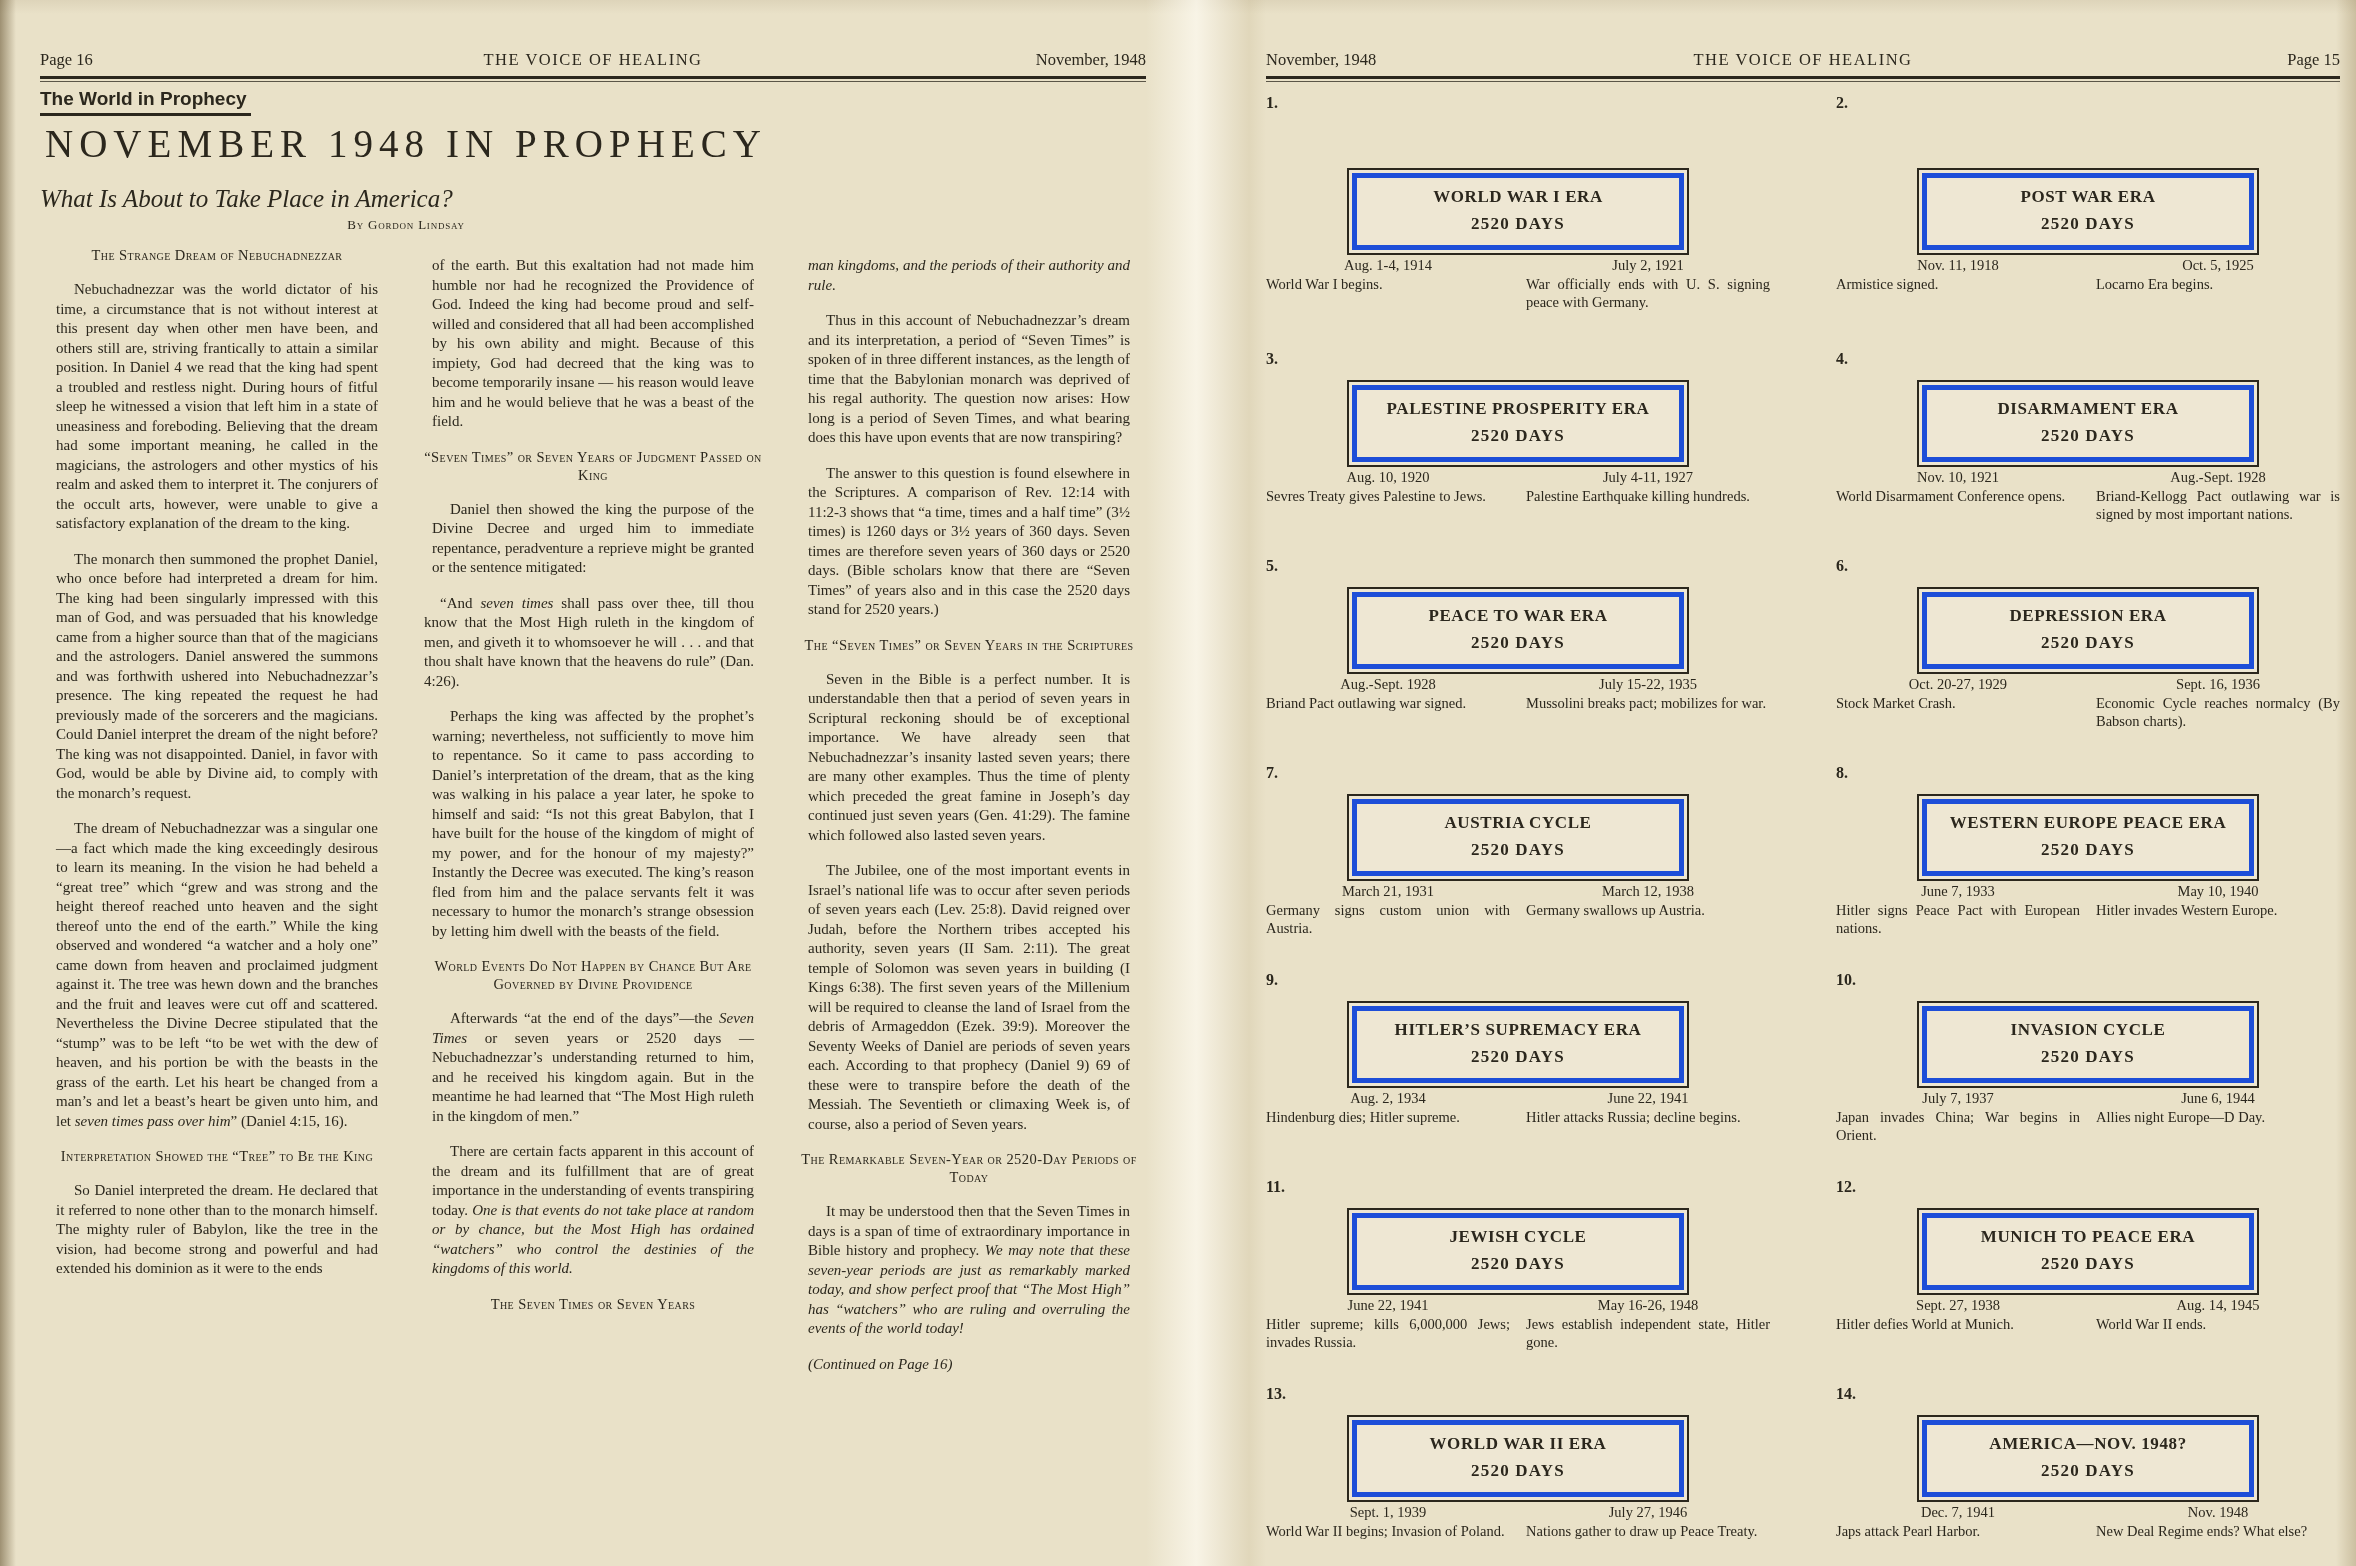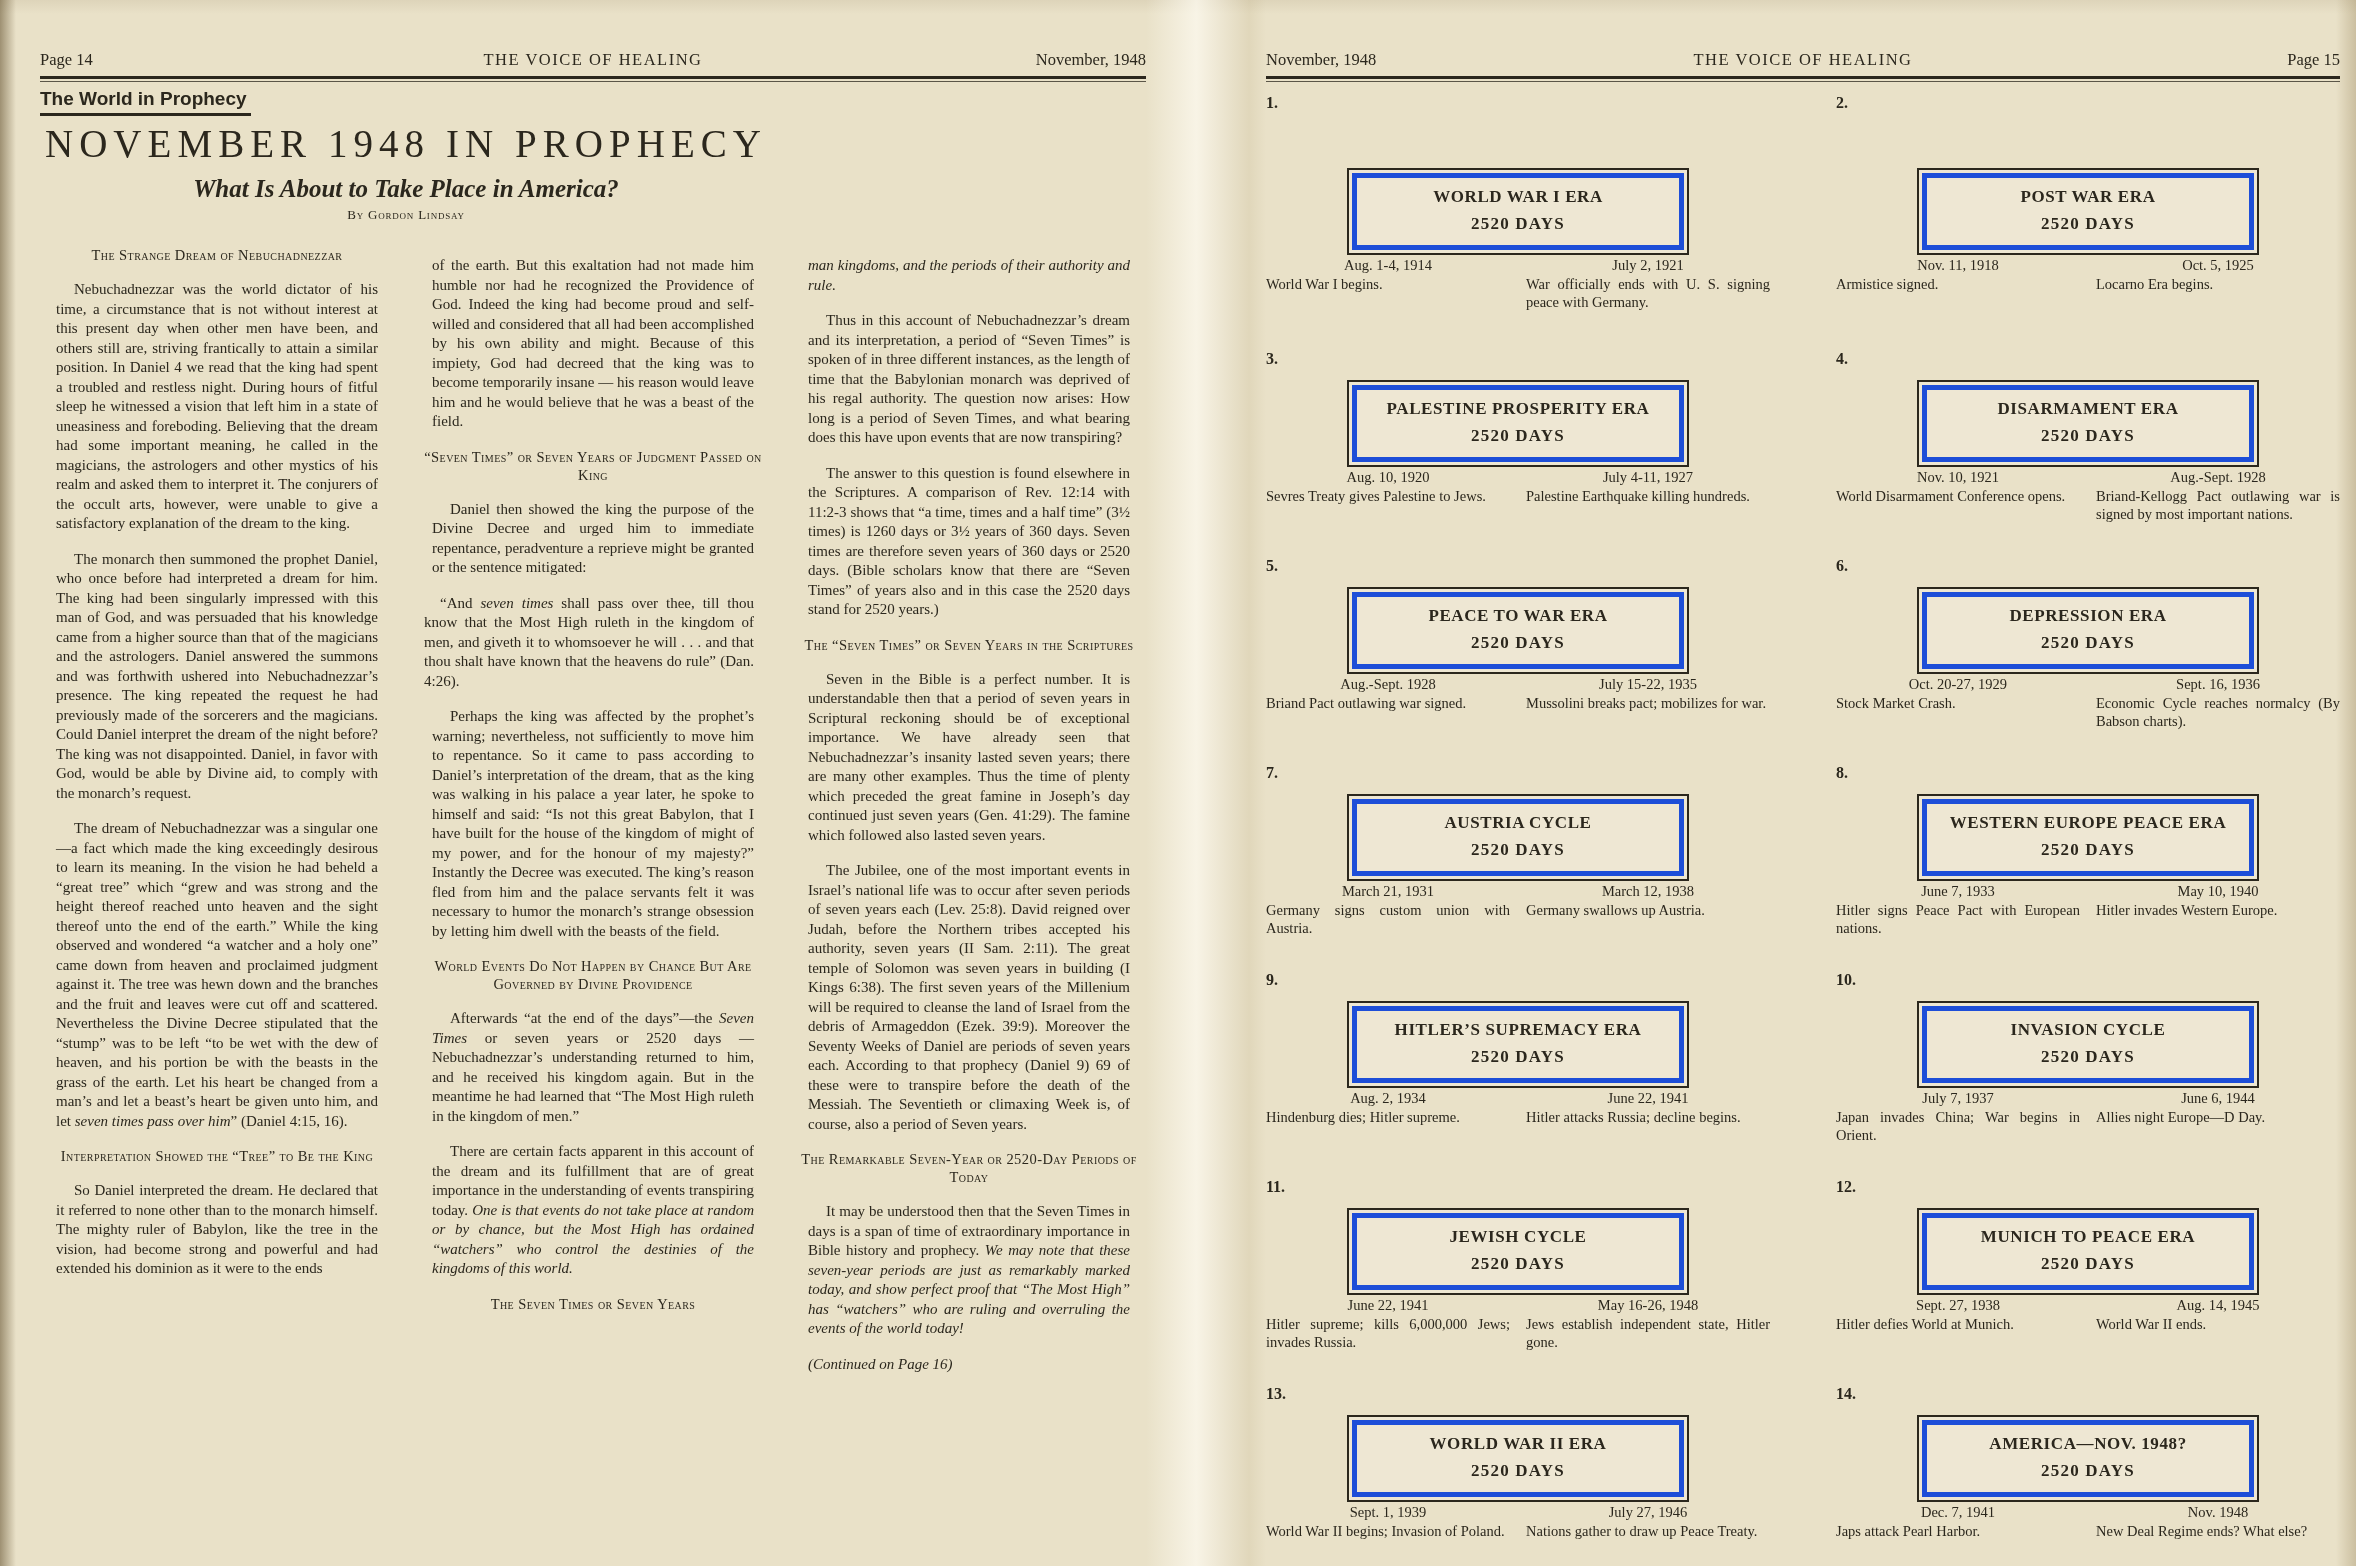--- a/index.html
+++ b/index.html
@@ -27,21 +27,21 @@
   .masthead .mh-center{position:absolute;left:0;right:0;top:4px;text-align:center;letter-spacing:1.5px;}
   .masthead .mh-right{position:absolute;right:0;top:4px;}
   .rule{height:2px;border-top:3px solid #2b271d;border-bottom:1px solid rgba(43,39,29,.75);}
 
   
   .article{position:relative;margin-top:6px;}
   .art-head{position:absolute;top:0;left:0;width:732px;height:150px;}
   .kicker{display:inline-block;font-family:"Liberation Sans", sans-serif;font-weight:bold;font-size:19px;
           border-bottom:3px solid #2b271d;padding:0 4px 3px 0;}
   .headline{text-align:center;font-size:39px;letter-spacing:.155em;margin-top:5px;white-space:nowrap;}
-  .subtitle{text-align:center;font-size:25px;font-weight:bold;font-style:italic;margin-top:9px;}
+  .subtitle{text-align:left;font-size:25px;font-weight:normal;font-style:italic;margin-top:19px;}
   .byline{text-align:center;font-size:13px;font-variant:small-caps;letter-spacing:.06em;margin-top:4px;}
 
   .columns{display:flex;gap:22px;padding-top:152px;}
   .col{flex:1;font-size:15px;line-height:19.5px;text-align:justify;}
   .col p,.col h3{margin:16px;font-weight:400;}
   .col .para{text-indent:18px;}
   .col .para-flush{text-indent:0;}
   .col .quote{margin-left:8px;text-indent:16px;}
   .col .heading{text-align:center;font-variant:small-caps;font-size:14.5px;line-height:18px;
                 letter-spacing:.03em;margin:6px 0 3px;}
@@ -62,21 +62,21 @@
   .era-date{text-align:center;}
   .era-event{text-align:justify;}
 </style>
 </head>
 <body>
 
 <div class="gutter"></div>
 
 <div class="page page-left">
   <div class="masthead">
-    <span class="mh-left">Page 14</span>
+    <span class="mh-left">Page 16</span>
     <span class="mh-center">THE VOICE OF HEALING</span>
     <span class="mh-right">November, 1948</span>
   </div>
   <div class="rule"></div>
 
   <div class="article">
     <div class="art-head">
       <div><span class="kicker">The World in Prophecy</span></div>
       <div class="headline">NOVEMBER 1948 IN PROPHECY</div>
       <div class="subtitle">What Is About to Take Place in America?</div>

